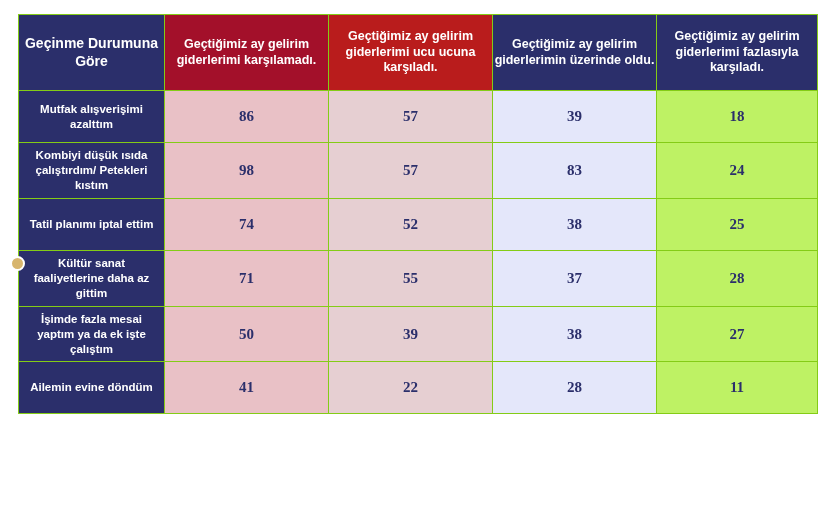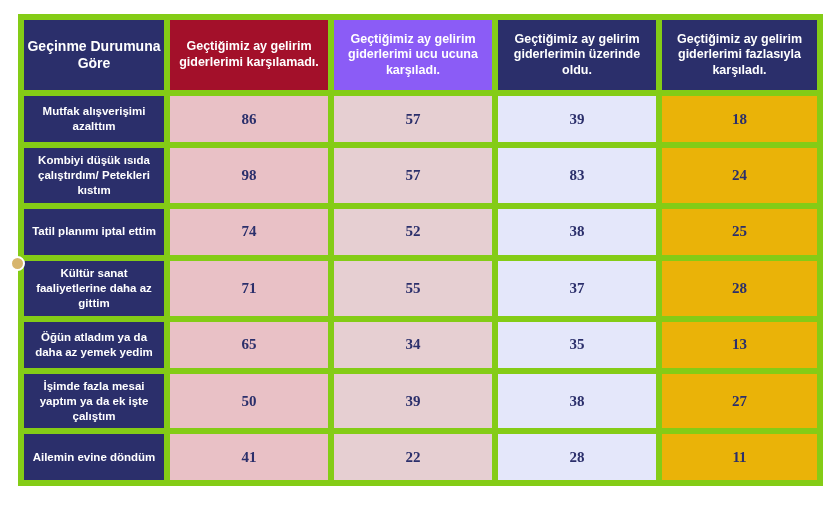--- a/index.html
+++ b/index.html
@@ -20,21 +20,21 @@
     box-sizing: border-box;
     padding: 14px 18px 0 18px;
   }
   table.matrix {
     border-collapse: collapse;
     table-layout: fixed;
     width: 799px;
     border: 1px solid #2b2f6b;
   }
   table.matrix th, table.matrix td {
-    border: 6px solid #84cc16;
+    border: 1px solid #84cc16;
     padding: 0;
     vertical-align: middle;
     text-align: center;
   }
   
   col.c0 { width: 146px; }
   col.c1 { width: 164px; }
   col.c2 { width: 164px; }
   col.c3 { width: 164px; }
   col.c4 { width: 161px; }
@@ -48,21 +48,21 @@
     padding: 4px 8px;
     box-sizing: border-box;
   }
   th.h-corner {
     background: #2b2f6b;
     font-size: 14px;
     text-align: left;
     padding-left: 14px;
   }
   th.h-neg  { background: #a3102a; }
-  th.h-even { background: #8b5cf6; margin-top: 26px; }
+  th.h-even { background: #b91c1c; margin-top: 26px; }
   th.h-pos  { background: #2b2f6b; }
   th.h-pos2 { background: #2b2f6b; }
 
   tbody td.rowlabel {
     background: #2b2f6b;
     color: #ffffff;
     font-size: 11.5px;
     font-weight: bold;
     line-height: 1.3;
     padding: 5px 6px;
@@ -71,21 +71,21 @@
   tbody tr { height: 52px; }
   tbody td.val {
     font-size: 15px;
     font-weight: bold;
     color: #2b2f6b;
     font-family: "Liberation Serif", serif;
   }
   td.v-neg  { background: #e9c1c6; }
   td.v-even { background: #e6cfd2; }
   td.v-pos  { background: #e4e7fa; }
-  td.v-pos2 { background: #eab308; }
+  td.v-pos2 { background: #bef264; }
 
   
   .left-dot {
     position: absolute;
     left: 10px;
     top: 256px;
     width: 11px;
     height: 11px;
     border-radius: 50%;
     background: #d7b56d;
@@ -149,27 +149,20 @@
         <td class="val v-pos2">25</td>
       </tr>
       <tr>
         <td class="rowlabel">Kültür sanat faaliyetlerine daha az gittim</td>
         <td class="val v-neg">71</td>
         <td class="val v-even">55</td>
         <td class="val v-pos">37</td>
         <td class="val v-pos2">28</td>
       </tr>
       <tr>
-        <td class="rowlabel">Öğün atladım ya da daha az yemek yedim</td>
-        <td class="val v-neg">65</td>
-        <td class="val v-even">34</td>
-        <td class="val v-pos">35</td>
-        <td class="val v-pos2">13</td>
-      </tr>
-      <tr>
         <td class="rowlabel">İşimde fazla mesai yaptım ya da ek işte çalıştım</td>
         <td class="val v-neg">50</td>
         <td class="val v-even">39</td>
         <td class="val v-pos">38</td>
         <td class="val v-pos2">27</td>
       </tr>
       <tr>
         <td class="rowlabel">Ailemin evine döndüm</td>
         <td class="val v-neg">41</td>
         <td class="val v-even">22</td>

